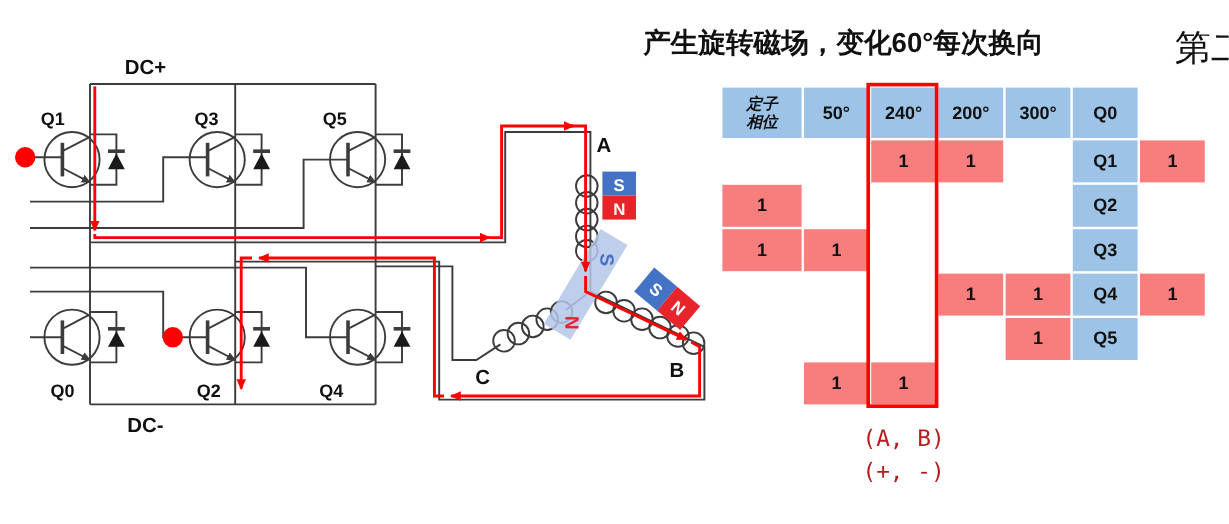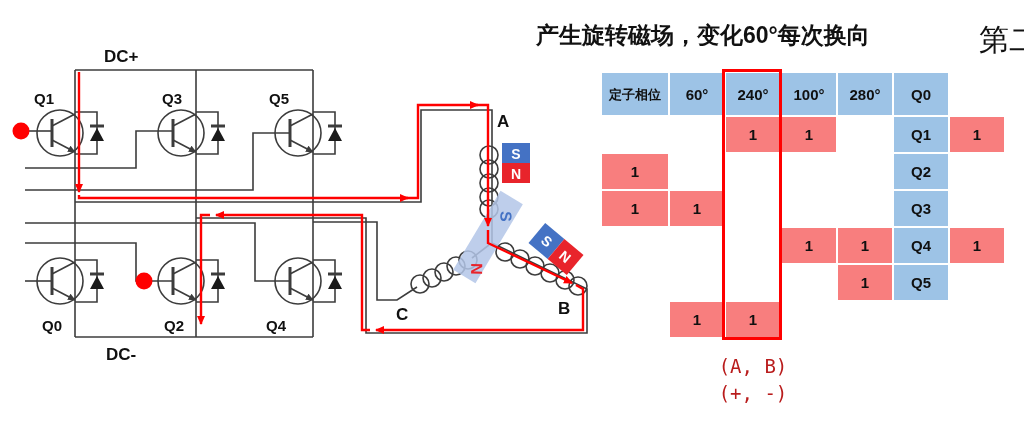--- a/index.html
+++ b/index.html
@@ -12,21 +12,21 @@
   .lbl{font-weight:700;fill:#101010;font-size:15px;}
   .big{font-size:17px;}
   .pole{font-weight:700;font-size:14px;fill:#fff;}
   .title-main{position:absolute;left:536px;top:20px;font-size:23px;font-weight:700;color:#111;white-space:nowrap;}
   .title-step{position:absolute;left:942px;top:20px;font-size:30px;font-weight:400;color:#111;white-space:nowrap;margin-left:37px;}
   .ctable{position:absolute;left:602px;top:73px;display:grid;
           grid-template-columns:66px repeat(6,54px);grid-template-rows:42px repeat(6,35px);
           gap:2px;}
   .hcell,.lcell{background:var(--header_blue);display:flex;align-items:center;justify-content:center;
           font-size:15px;font-weight:700;color:#101010;}
-  .corner{flex-direction:row;font-size:13px;line-height:15px;}
+  .corner{flex-direction:column;font-size:13px;line-height:15px;font-style:italic;}
   .cell{background:transparent;display:flex;align-items:center;justify-content:center;
           font-size:15px;font-weight:700;color:#101010;}
   .cell.on{background:var(--cell_pink);}
   .hl-box{position:absolute;left:722px;top:69px;width:60px;height:271px;
           border:3px solid var(--highlight_red);box-sizing:border-box;background:transparent;}
   .annotation{position:absolute;left:694px;top:353px;width:118px;text-align:center;
           font-family:"DejaVu Sans Mono",monospace;font-size:19px;line-height:27px;color:#b91c1c;}
 </style>
 </head>
 <body>
@@ -195,24 +195,24 @@
   
   <div class="title-main">产生旋转磁场，变化60°每次换向</div>
   <div class="title-step">第二步</div>
 
   
   <div class="ctable">
     <div class="hcell corner">
       <span>定子</span>
       <span>相位</span>
     </div>
-    <div class="hcell">60°</div>
+    <div class="hcell">50°</div>
     <div class="hcell">240°</div>
-    <div class="hcell">100°</div>
-    <div class="hcell">280°</div>
+    <div class="hcell">200°</div>
+    <div class="hcell">300°</div>
 
     <div class="lcell">Q0</div>
     <div class="cell"></div>
     <div class="cell"></div>
     <div class="cell"></div>
     <div class="cell on">1</div>
     <div class="cell on">1</div>
     <div class="cell"></div>
 
     <div class="lcell">Q1</div>

